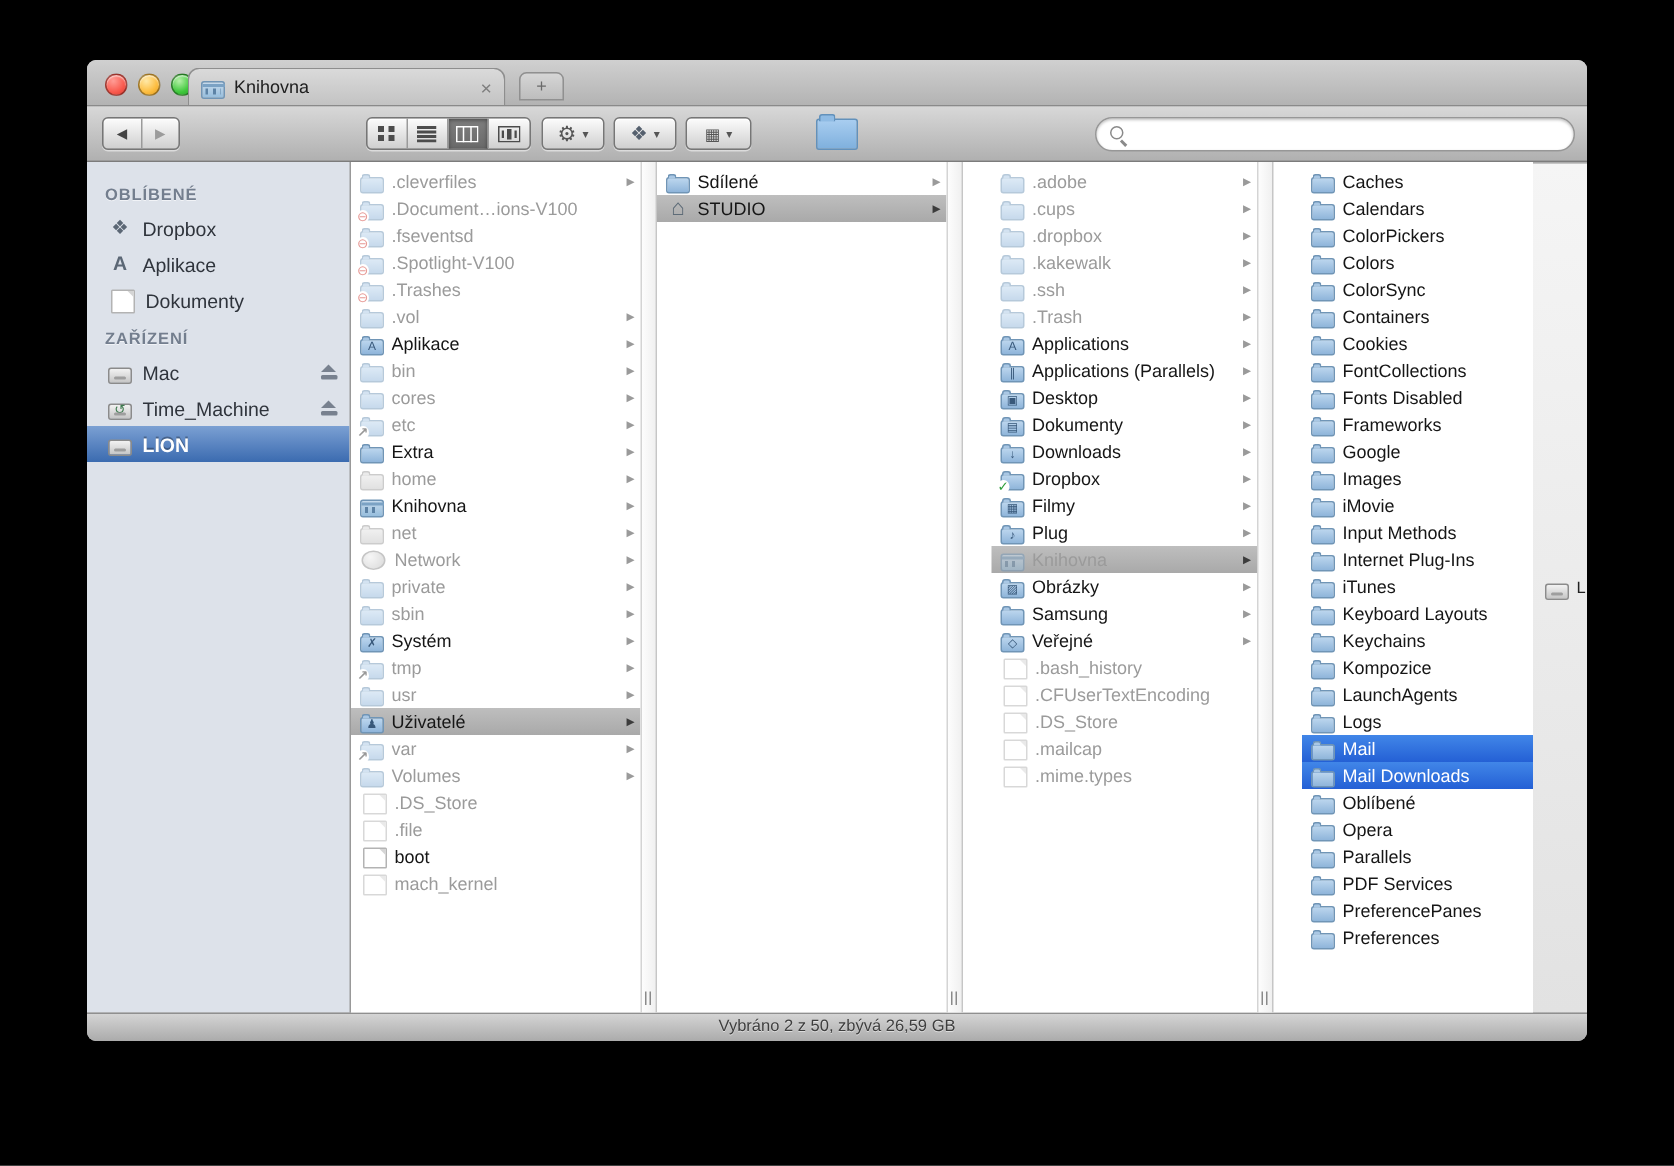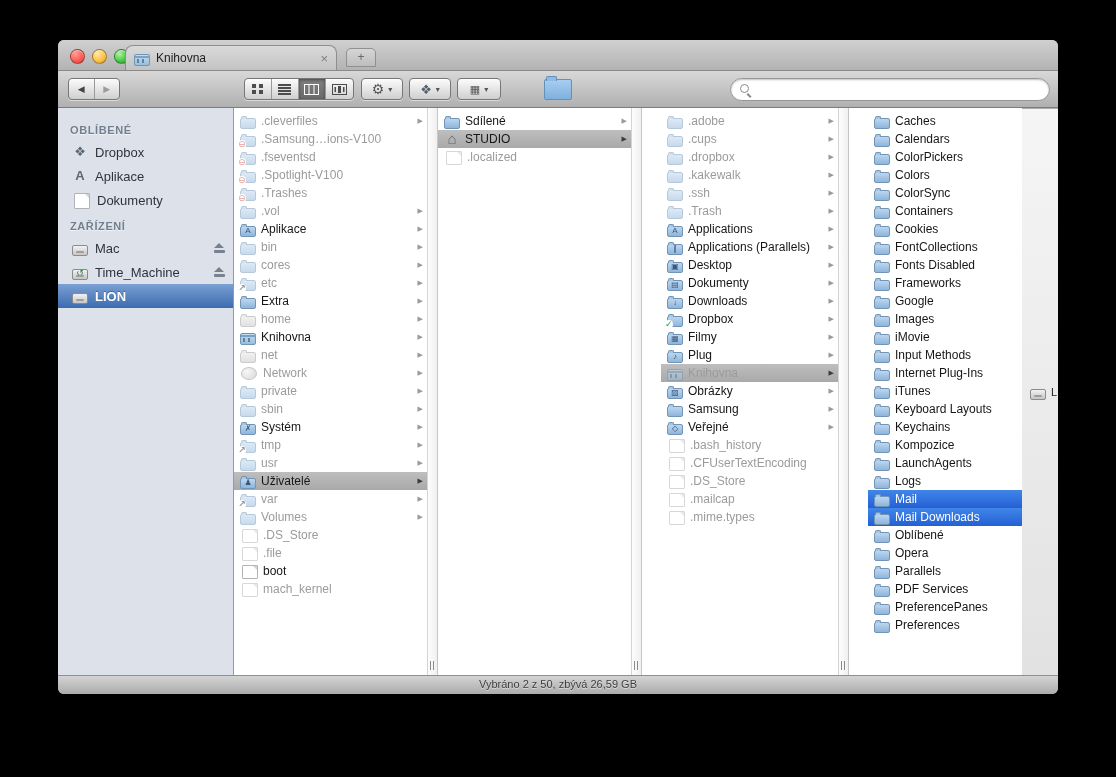--- a/index.html
+++ b/index.html
@@ -216,21 +216,21 @@
           <div class="col c1">
             <div class="row dim">
               <span class="ic f"></span>
               <span class="lbl">.cleverfiles</span>
               <span class="arr">▶</span>
             </div>
             <div class="row dim">
               <span class="ic f">
                 <span class="bdg red">⊖</span>
               </span>
-              <span class="lbl">.Samsung…ions-V100</span>
+              <span class="lbl">.Document…ions-V100</span>
             </div>
             <div class="row dim">
               <span class="ic f">
                 <span class="bdg red">⊖</span>
               </span>
               <span class="lbl">.fseventsd</span>
             </div>
             <div class="row dim">
               <span class="ic f">
                 <span class="bdg red">⊖</span>
@@ -360,24 +360,20 @@
           <div class="col c2">
             <div class="row">
               <span class="ic f"></span>
               <span class="lbl">Sdílené</span>
               <span class="arr">▶</span>
             </div>
             <div class="row selgray">
               <span class="ic homeg">⌂</span>
               <span class="lbl">STUDIO</span>
               <span class="arr">▶</span>
-            </div>
-            <div class="row dim">
-              <span class="ic doc"></span>
-              <span class="lbl">.localized</span>
             </div>
           </div>
           <div class="divider"></div>
           <div class="col c3">
             <div class="row dim">
               <span class="ic f"></span>
               <span class="lbl">.adobe</span>
               <span class="arr">▶</span>
             </div>
             <div class="row dim">

